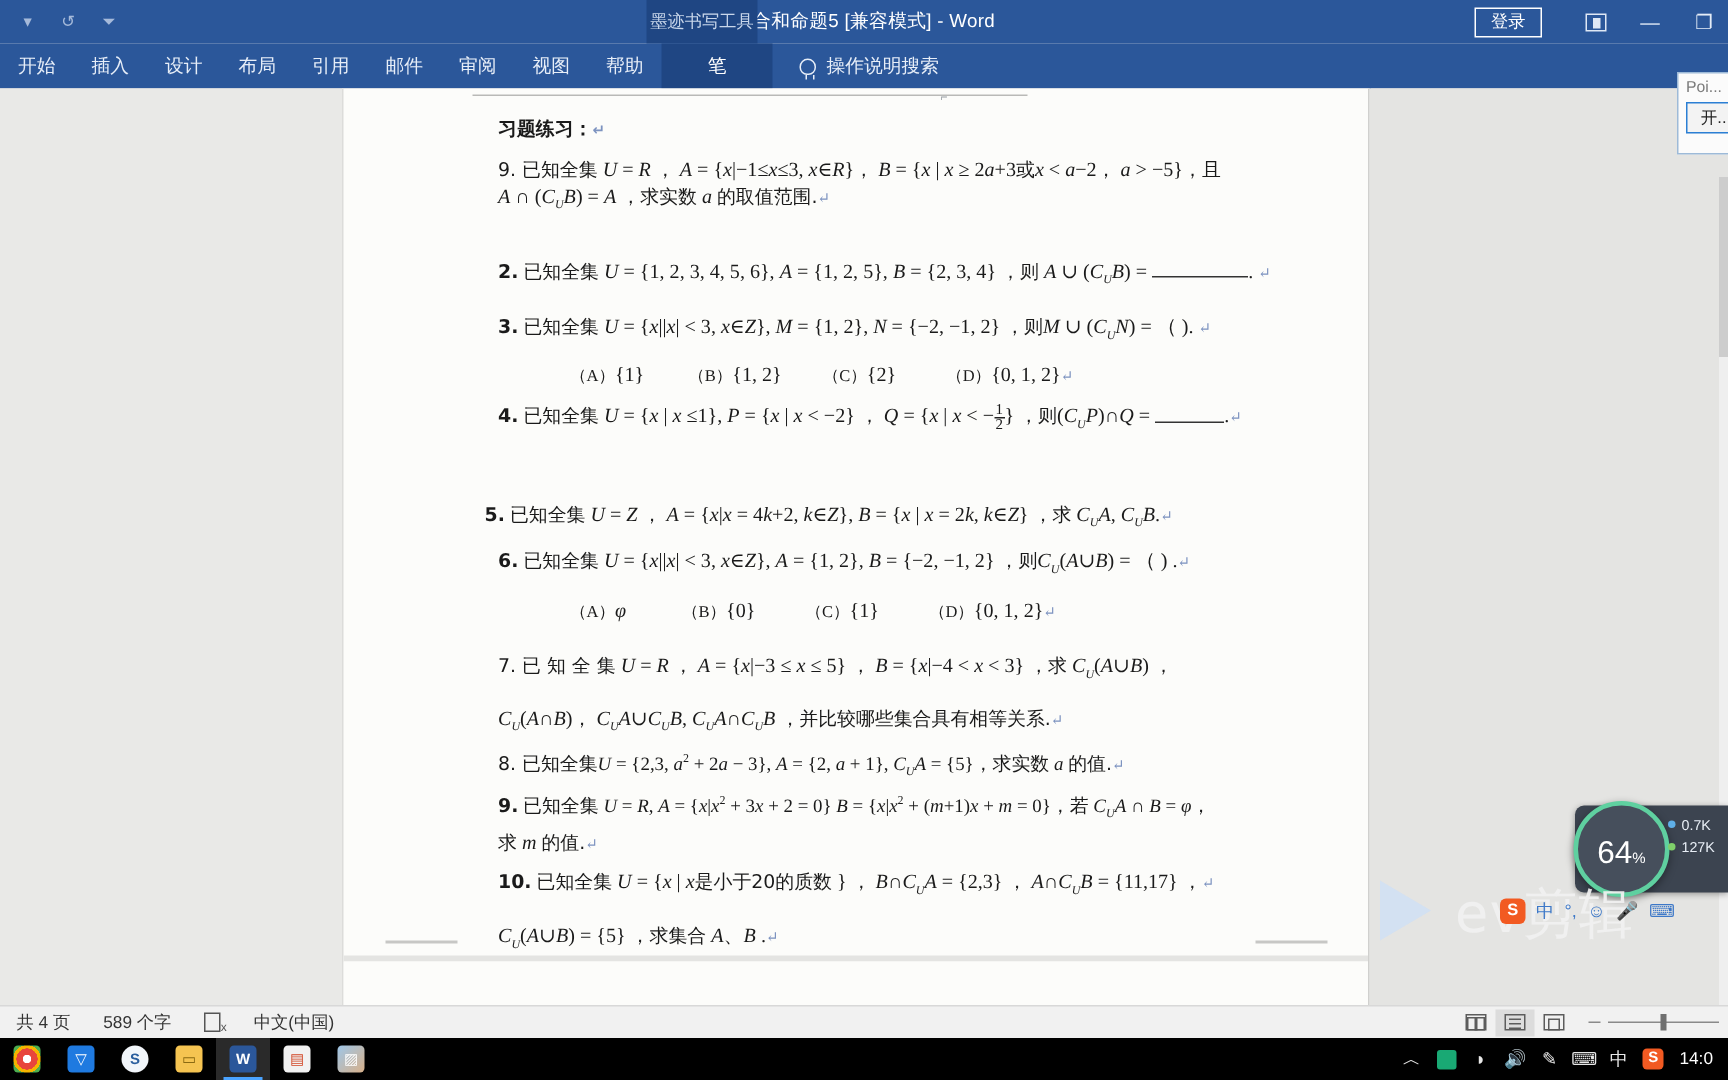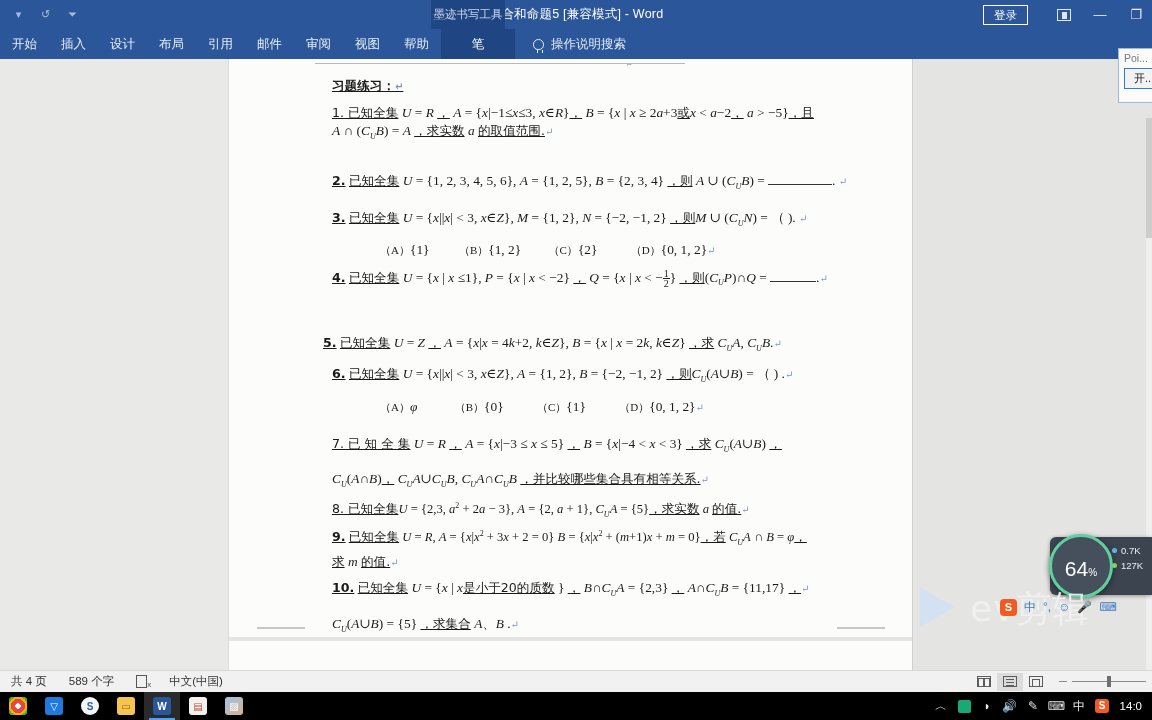--- a/index.html
+++ b/index.html
@@ -73,21 +73,21 @@
 
   .hdr-rule{ position:absolute; left:86px; top:4px; width:370px; height:1px; background:#b9b9b7;}
   .hdr-mark{ position:absolute; left:398px; top:1px; font-size:8px; color:#9aa0a6;}
 
   .doc-body{ position:absolute; left:0; top:0; width:685px; height:611px;}
   .ln{
     position:absolute; white-space:nowrap;
     font-family:"Liberation Serif","DejaVu Serif",serif;
     color:#1a1a1a; font-size:13.4px;
   }
-  .cn{ font-family:"DejaVu Sans","Liberation Sans",sans-serif; font-size:12.6px;text-decoration:underline;}
+  .cn{ font-family:"DejaVu Sans","Liberation Sans",sans-serif; font-size:12.6px;}
   .mth{ font-family:"Liberation Serif","DejaVu Serif",serif; font-style:italic;}
   .bold{ font-weight:bold; }
   .pilcrow{ color:#7d93c0; font-size:10px; font-style:normal;}
   .blank{ display:inline-block; border-bottom:1px solid #333; width:64px; height:10px;}
   .blank.sm{ width:46px; }
 
   
   .pgbrk{ position:absolute; top:568px; width:685px; height:1px;}
   .pgbrk .d{ position:absolute; top:0; height:2px; background:#c7c7c5;}
   .pgbrk .l{ left:28px; width:48px;}
@@ -225,21 +225,21 @@
     <div class="hdr-rule"></div>
     <div class="hdr-mark">⌐</div>
 
     <div class="doc-body">
 
       <div class="ln cn bold" style="left:103px; top:19px;">
         <span>习题练习：</span><span class="pilcrow">↵</span>
       </div>
 
       <div class="ln" style="left:103px; top:46px;">
-        <span class="cn">1. 已知全集</span> <span class="mth">U</span> = <span class="mth">R</span> <span class="cn">，</span>
+        <span class="cn">9. 已知全集</span> <span class="mth">U</span> = <span class="mth">R</span> <span class="cn">，</span>
         <span class="mth">A</span> = {<span class="mth">x</span>|−1≤<span class="mth">x</span>≤3, <span class="mth">x</span>∈<span class="mth">R</span>}<span class="cn">，</span>
         <span class="mth">B</span> = {<span class="mth">x</span> | <span class="mth">x</span> ≥ 2<span class="mth">a</span>+3<span class="cn">或</span><span class="mth">x</span> &lt; <span class="mth">a</span>−2<span class="cn">，</span> <span class="mth">a</span> &gt; −5}<span class="cn">，且</span>
       </div>
       <div class="ln" style="left:103px; top:64px;">
         <span class="mth">A</span> ∩ (<span class="mth">C</span><sub style="font-style:italic;font-size:8px;">U</sub><span class="mth">B</span>) = <span class="mth">A</span> <span class="cn">，求实数</span> <span class="mth">a</span> <span class="cn">的取值范围.</span><span class="pilcrow">↵</span>
       </div>
 
       <div class="ln" style="left:103px; top:114px;">
         <span class="cn bold">2.</span> <span class="cn">已知全集</span> <span class="mth">U</span> = {1, 2, 3, 4, 5, 6}, <span class="mth">A</span> = {1, 2, 5}, <span class="mth">B</span> = {2, 3, 4} <span class="cn">，则</span>
         <span class="mth">A</span> ∪ (<span class="mth">C</span><sub style="font-style:italic;font-size:8px;">U</sub><span class="mth">B</span>) = <span class="blank"></span>. <span class="pilcrow">↵</span>

